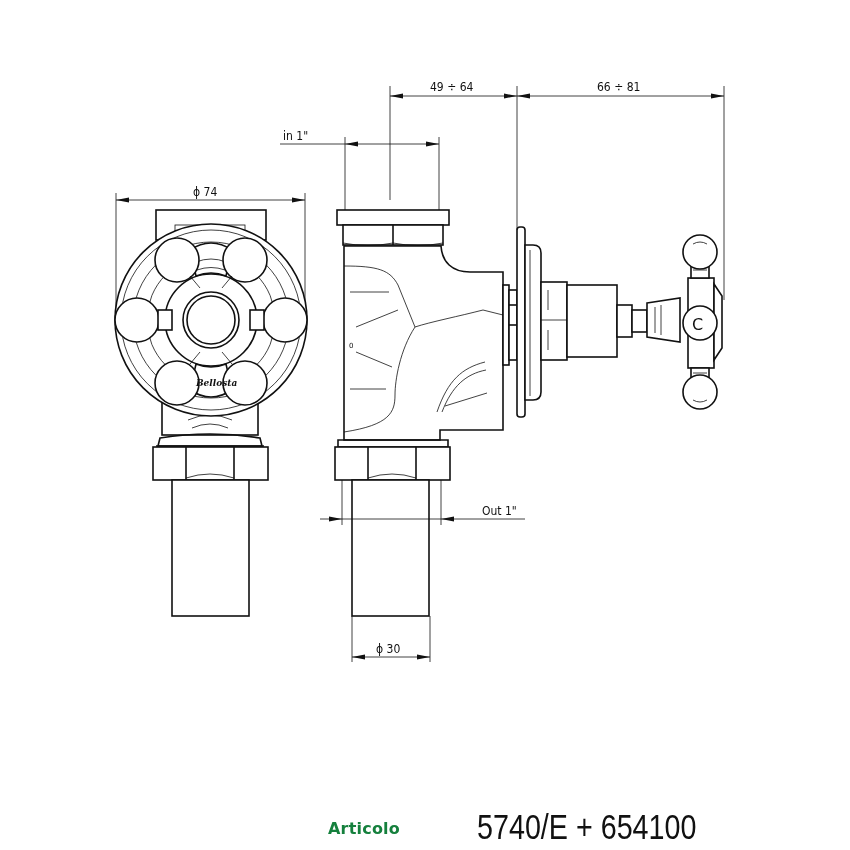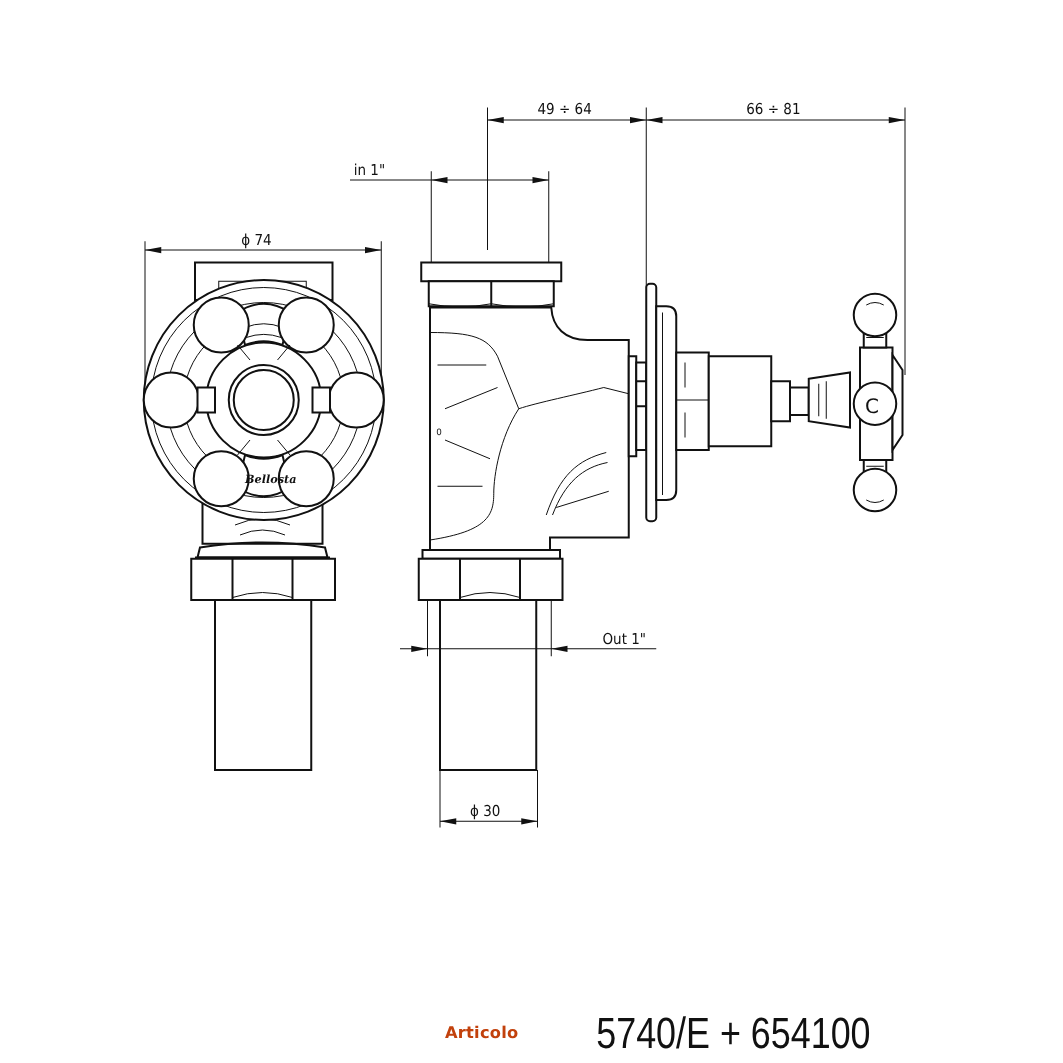--- a/index.html
+++ b/index.html
@@ -1,19 +1,19 @@
 <!DOCTYPE html>
 <html><head>
 <meta charset="utf-8">
 <style>
   html, body { margin: 0; padding: 0; background: #ffffff; }
   body { width: 850px; height: 850px; position: relative; overflow: hidden; font-family: "DejaVu Sans", sans-serif; }
   #canvas { position: absolute; left: 0; top: 0; width: 850px; height: 850px; }
   .dim-text { font-family: "DejaVu Sans Condensed", "DejaVu Sans", sans-serif; font-size: 12px; fill: #111; }
-  .label-articolo { position: absolute; left: 328px; top: 819px; font-family: "DejaVu Sans", sans-serif; font-weight: bold; font-size: 13px; color: #c2410c; letter-spacing: 0.2px; margin-left: 28px; }
+  .label-articolo { position: absolute; left: 328px; top: 819px; font-family: "DejaVu Sans", sans-serif; font-weight: bold; font-size: 16px; color: #15803d; letter-spacing: 0.2px; }
   .label-code { position: absolute; left: 477px; top: 807px; font-family: "Liberation Sans", sans-serif; font-size: 35px; color: #111; transform: scaleX(0.82); transform-origin: left top; letter-spacing: 0px; }
   .ln { stroke: #111; fill: none; stroke-width: 1.6; }
   .lt { stroke: #111; fill: none; stroke-width: 0.8; }
   .lf { stroke: #111; fill: #fff; stroke-width: 1.6; }
   .arrow { fill: #111; }
 </style>
 </head>
 <body>
 
 <svg id="canvas" viewBox="0 0 850 850" xmlns="http://www.w3.org/2000/svg">

